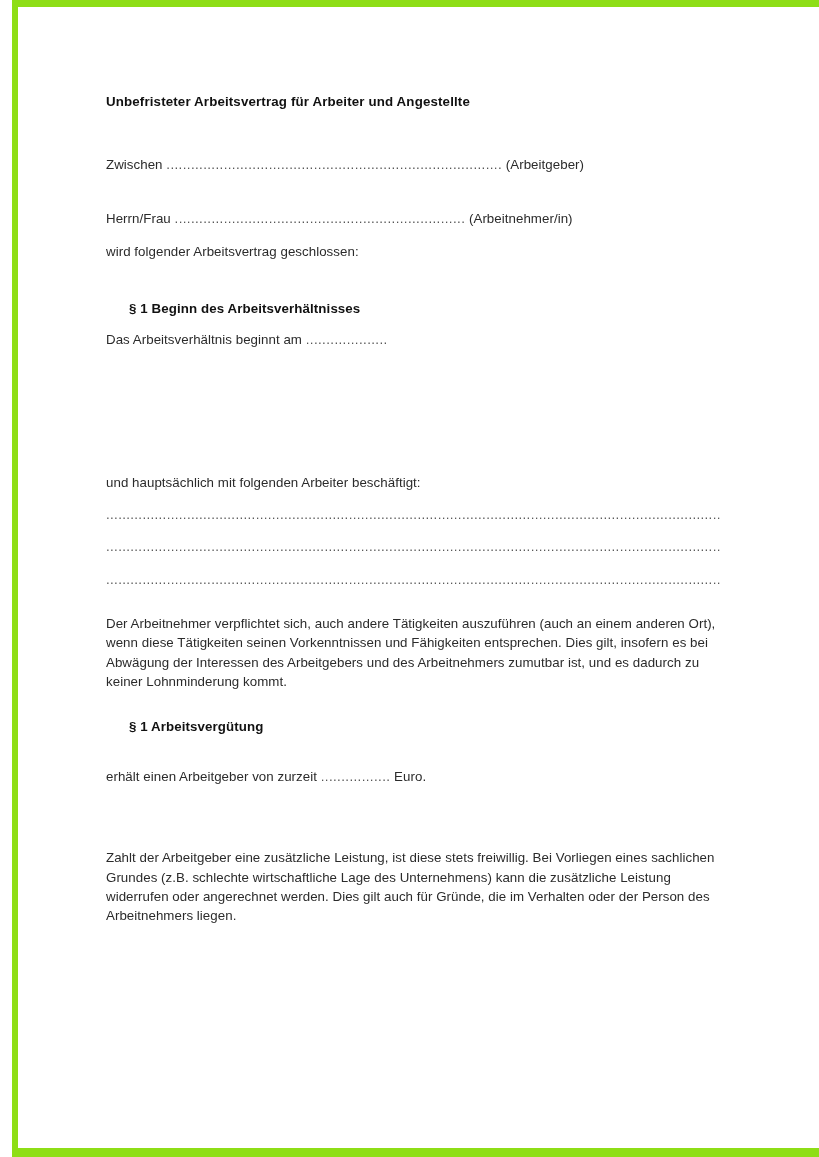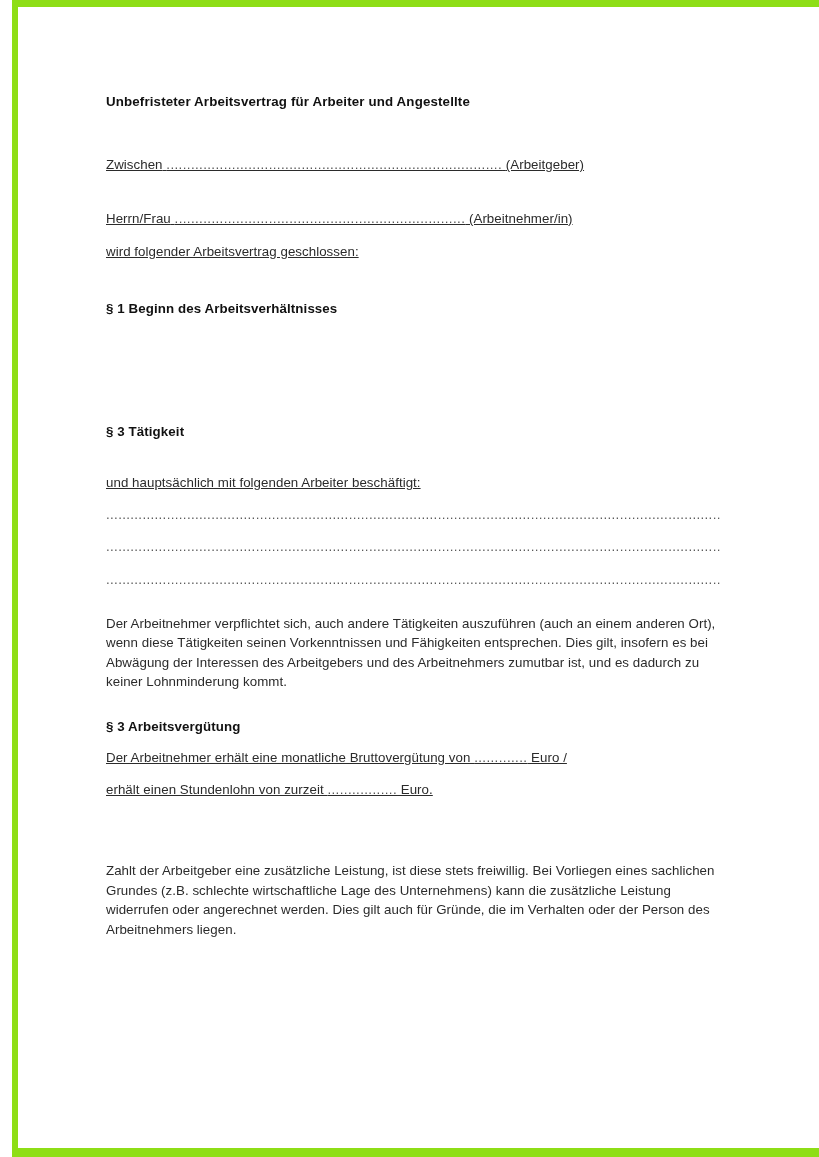--- a/index.html
+++ b/index.html
@@ -52,35 +52,35 @@
     color: #111111;
     letter-spacing: 0.15px;
     margin: 0 0 0 0;
   }
 
   .sec-head {
     font-weight: bold;
     font-size: 13.3px;
     color: #111111;
     letter-spacing: 0.1px;
+    margin-left: 23px;
   }
 
   .para {
     font-size: 13.3px;
     color: #2b2b2b;
     line-height: 1.46;
     letter-spacing: 0.05px;
   }
 
   .line-row {
     font-size: 13.3px;
     color: #2b2b2b;
     letter-spacing: 0.05px;
     white-space: nowrap;
-    text-decoration: underline;
   }
 
   .dots {
     color: #555555;
     letter-spacing: 0.4px;
   }
 
   .fill-line {
     font-size: 13.3px;
     color: #5a5a5a;
@@ -125,53 +125,52 @@
       </div>
 
       <div class="sp-row-gap"></div>
 
       <div class="line-row">wird folgender Arbeitsvertrag geschlossen:</div>
 
       <div class="sp-block-gap"></div>
 
       <div class="sec-head">§ 1 Beginn des Arbeitsverhältnisses</div>
       <div class="sp-head-gap"></div>
+      <div class="line-row">
+        <span>Das Arbeitsverhältnis beginnt am </span><span class="dots">....................</span>
+      </div>
 
       <div class="sp-big-gap"></div>
 
       <div class="sp-head-gap"></div>
 
       <div class="sp-sec-gap"></div>
 
-      <div class="sec-head">§ 3 Tätigkeit</div>
       <div class="sp-head-gap"></div>
       <div class="sp-small-gap"></div>
       <div class="line-row">und hauptsächlich mit folgenden Arbeiter beschäftigt:</div>
 
       <div class="sp-small-gap"></div>
       <div class="fill-line">........................................................................................................................................................</div>
       <div class="sp-small-gap"></div>
       <div class="fill-line">........................................................................................................................................................</div>
       <div class="sp-small-gap"></div>
       <div class="fill-line">........................................................................................................................................................</div>
 
       <div class="sp-sec-gap"></div>
 
       <div class="para">Der Arbeitnehmer verpflichtet sich, auch andere Tätigkeiten auszuführen (auch an einem anderen Ort), wenn diese Tätigkeiten seinen Vorkenntnissen und Fähigkeiten entsprechen. Dies gilt, insofern es bei Abwägung der Interessen des Arbeitgebers und des Arbeitnehmers zumutbar ist, und es dadurch zu keiner Lohnminderung kommt.</div>
 
       <div class="sp-sec-gap"></div>
 
-      <div class="sec-head">§ 3 Arbeitsvergütung</div>
+      <div class="sec-head">§ 1 Arbeitsvergütung</div>
       <div class="sp-head-gap"></div>
-      <div class="line-row">
-        <span>Der Arbeitnehmer erhält eine monatliche Bruttovergütung von </span><span class="dots">.............</span><span> Euro /</span>
-      </div>
       <div class="sp-small-gap"></div>
       <div class="line-row">
-        <span>erhält einen Stundenlohn von zurzeit </span><span class="dots">.................</span><span> Euro.</span>
+        <span>erhält einen Arbeitgeber von zurzeit </span><span class="dots">.................</span><span> Euro.</span>
       </div>
       <div class="sp-small-gap"></div>
 
       <div class="sp-big-gap"></div>
 
       <div class="para">Zahlt der Arbeitgeber eine zusätzliche Leistung, ist diese stets freiwillig. Bei Vorliegen eines sachlichen Grundes (z.B. schlechte wirtschaftliche Lage des Unternehmens) kann die zusätzliche Leistung widerrufen oder angerechnet werden. Dies gilt auch für Gründe, die im Verhalten oder der Person des Arbeitnehmers liegen.</div>
 
     </div>
   </div>
 </div>

